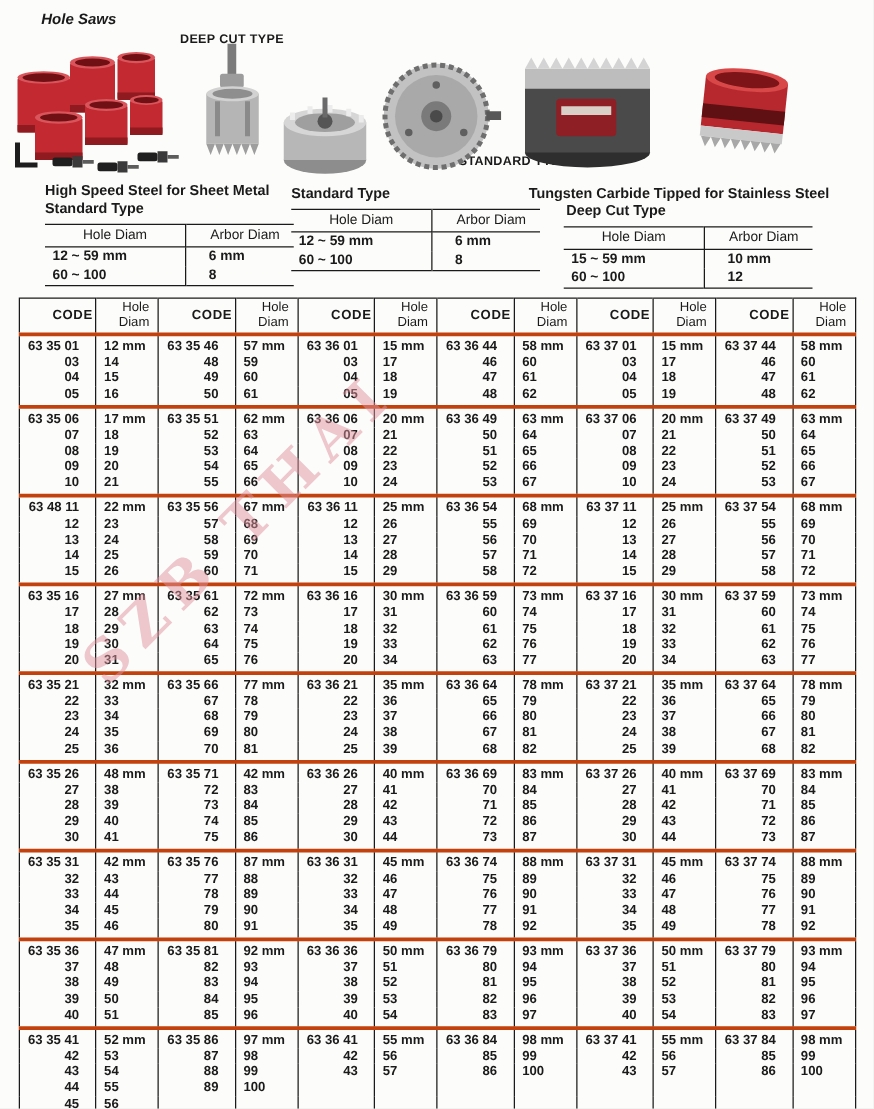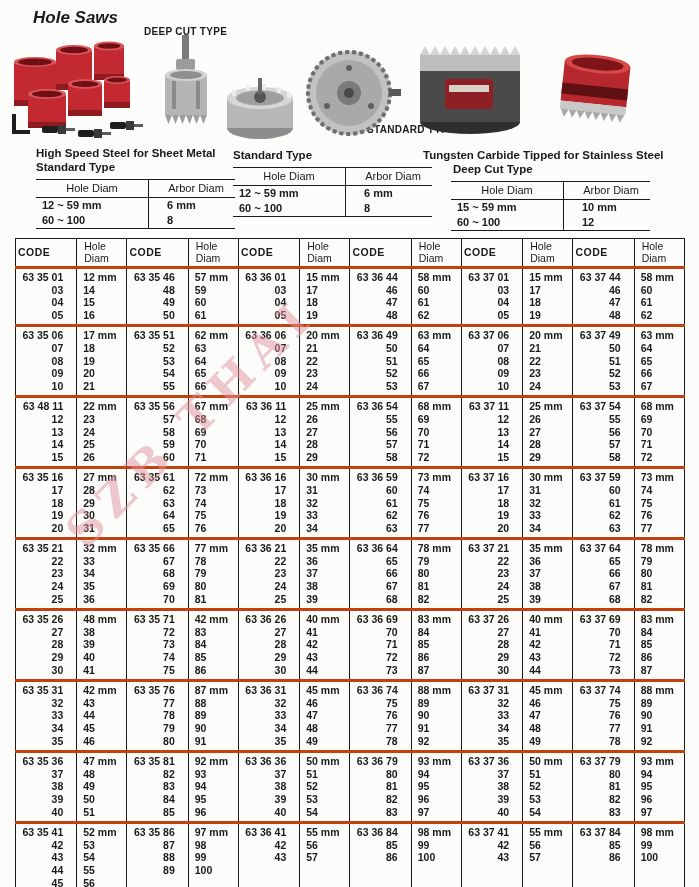--- a/index.html
+++ b/index.html
@@ -4,21 +4,21 @@
 <style>
   html,body{margin:0;padding:0;background:#e8e8e8;}
   .page{
     position:relative;width:699px;height:887px;margin:0 auto;
     background:#fcfcfa;overflow:hidden;
     font-family:"Liberation Sans",sans-serif;color:#1a1a1a;
   }
   
   .page-title{
     position:absolute;left:33px;top:8px;
-    font-size:17px;font-weight:700;font-style:italic;
+    font-size:12px;font-weight:700;font-style:italic;
   }
   .top-label{position:absolute;font-size:10px;font-weight:700;letter-spacing:.3px;}
   .lbl-deepcut{left:144px;top:26px;}
   .lbl-standard{left:367px;top:124px;}
   .photo{position:absolute;}
   .photo svg{display:block;width:100%;height:100%;}
   .p-set{left:6px;top:34px;width:138px;height:108px;}
   .p-deepcut{left:152px;top:33px;width:68px;height:98px;}
   .p-carbide{left:222px;top:76px;width:76px;height:66px;}
   .p-flange{left:303px;top:46px;width:98px;height:94px;}
@@ -47,21 +47,21 @@
   
   .main{
     position:absolute;left:15px;top:238px;width:670px;z-index:2;
     border-collapse:collapse;table-layout:fixed;
     border:1px solid #1a1a1a;background:transparent;
   }
   .main col.c-code{width:61px;}
   .main col.c-diam{width:50px;}
   .main th,.main td{border-left:1px solid #1a1a1a;overflow:hidden;}
   .main thead th{
-    font-size:10.5px;line-height:11.5px;font-weight:400;text-align:left;
+    font-size:10.5px;line-height:11.5px;font-weight:400;text-align:right;
     border-bottom:1px solid #1a1a1a;padding:2px 7px;vertical-align:middle;margin-top:48px;
   }
   .main thead th.h-code{font-weight:700;letter-spacing:.5px;padding:2px 2px;}
   .main tbody.block{border-top:3px solid #c2410c;}
   .main td{font-size:10.5px;font-weight:700;line-height:12.6px;white-space:nowrap;padding:0;}
   .main td.code{text-align:right;padding-right:13px;}
   .main td.diam{text-align:left;padding-left:6px;}
   .main tbody.block tr:first-child td{padding-top:2px;}
   .main tbody.block tr:last-child td{padding-bottom:3px;}
 </style>

